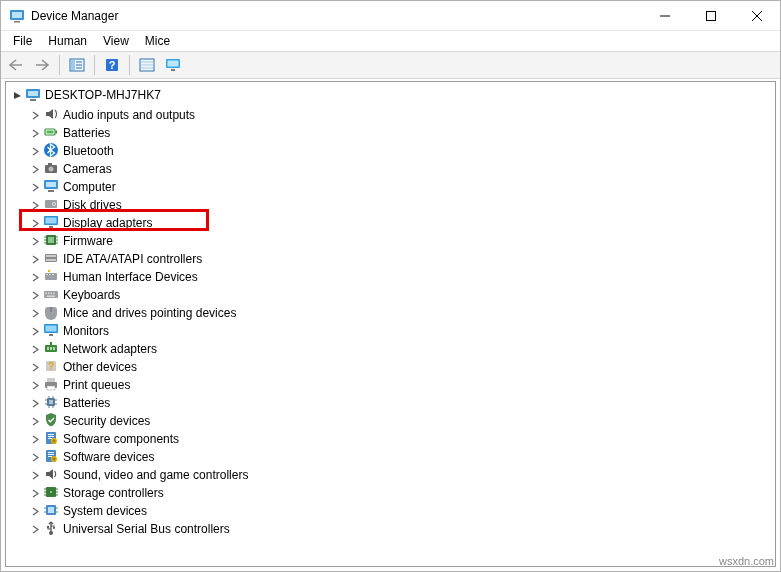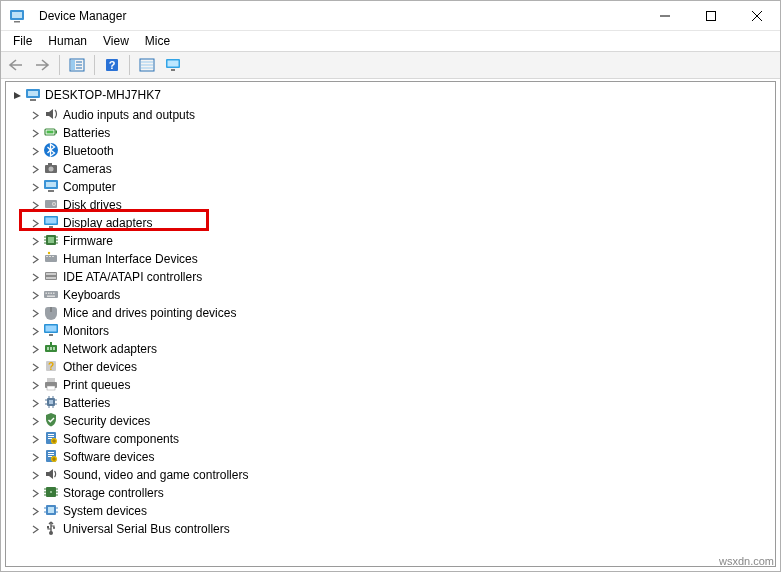--- a/index.html
+++ b/index.html
@@ -14,21 +14,20 @@
     position: relative;
     border: 1px solid #b0b0b0;
   }
   .titlebar {
     height: 30px;
     display: flex;
     align-items: center;
     padding: 0 0 0 8px;
     background: #fff;
     border-bottom: 1px solid #e6e6e6;
-    gap: 8px;
   }
   .titlebar-icon { width: 16px; height: 16px; margin-right: 6px; }
   .titlebar-title { flex: 1; font-size: 12px; }
   .win-controls { display: flex; }
   .win-btn {
     width: 46px; height: 30px;
     display: flex; align-items: center; justify-content: center;
     font-family: "Segoe MDL2 Assets", sans-serif;
     font-size: 10px;
     color: #000;
@@ -332,43 +331,43 @@
         <span class="node-label">Firmware</span>
       </div>
       <div class="tree-row indent-child">
         <span class="expander">
           <svg viewBox="0 0 9 9">
             <path d="M2 1 L7 4.5 L2 8" fill="none" stroke="#606060" stroke-width="1.2"></path>
           </svg>
         </span>
         <span class="node-icon">
           <svg viewBox="0 0 16 16">
+            <rect x="2" y="4" width="12" height="8" rx="1" fill="#8a8a8a"></rect>
+            <rect x="3" y="5" width="10" height="2" fill="#ccc"></rect>
+            <rect x="3" y="9" width="10" height="2" fill="#ccc"></rect>
+          </svg>
+        </span>
+        <span class="node-label">IDE ATA/ATAPI controllers</span>
+      </div>
+      <div class="tree-row indent-child">
+        <span class="expander">
+          <svg viewBox="0 0 9 9">
+            <path d="M2 1 L7 4.5 L2 8" fill="none" stroke="#606060" stroke-width="1.2"></path>
+          </svg>
+        </span>
+        <span class="node-icon">
+          <svg viewBox="0 0 16 16">
             <rect x="2" y="5" width="12" height="7" rx="1" fill="#9aa0a6"></rect>
             <rect x="3" y="6" width="2" height="1" fill="#ddd"></rect>
             <rect x="6" y="6" width="2" height="1" fill="#ddd"></rect>
             <rect x="9" y="6" width="2" height="1" fill="#ddd"></rect>
             <circle cx="6" cy="3" r="1.2" fill="#e6b800"></circle>
           </svg>
         </span>
         <span class="node-label">Human Interface Devices</span>
-      </div>
-      <div class="tree-row indent-child">
-        <span class="expander">
-          <svg viewBox="0 0 9 9">
-            <path d="M2 1 L7 4.5 L2 8" fill="none" stroke="#606060" stroke-width="1.2"></path>
-          </svg>
-        </span>
-        <span class="node-icon">
-          <svg viewBox="0 0 16 16">
-            <rect x="2" y="4" width="12" height="8" rx="1" fill="#8a8a8a"></rect>
-            <rect x="3" y="5" width="10" height="2" fill="#ccc"></rect>
-            <rect x="3" y="9" width="10" height="2" fill="#ccc"></rect>
-          </svg>
-        </span>
-        <span class="node-label">IDE ATA/ATAPI controllers</span>
       </div>
       <div class="tree-row indent-child">
         <span class="expander">
           <svg viewBox="0 0 9 9">
             <path d="M2 1 L7 4.5 L2 8" fill="none" stroke="#606060" stroke-width="1.2"></path>
           </svg>
         </span>
         <span class="node-icon">
           <svg viewBox="0 0 16 16">
             <rect x="1" y="5" width="14" height="7" rx="1" fill="#9aa0a6"></rect>

